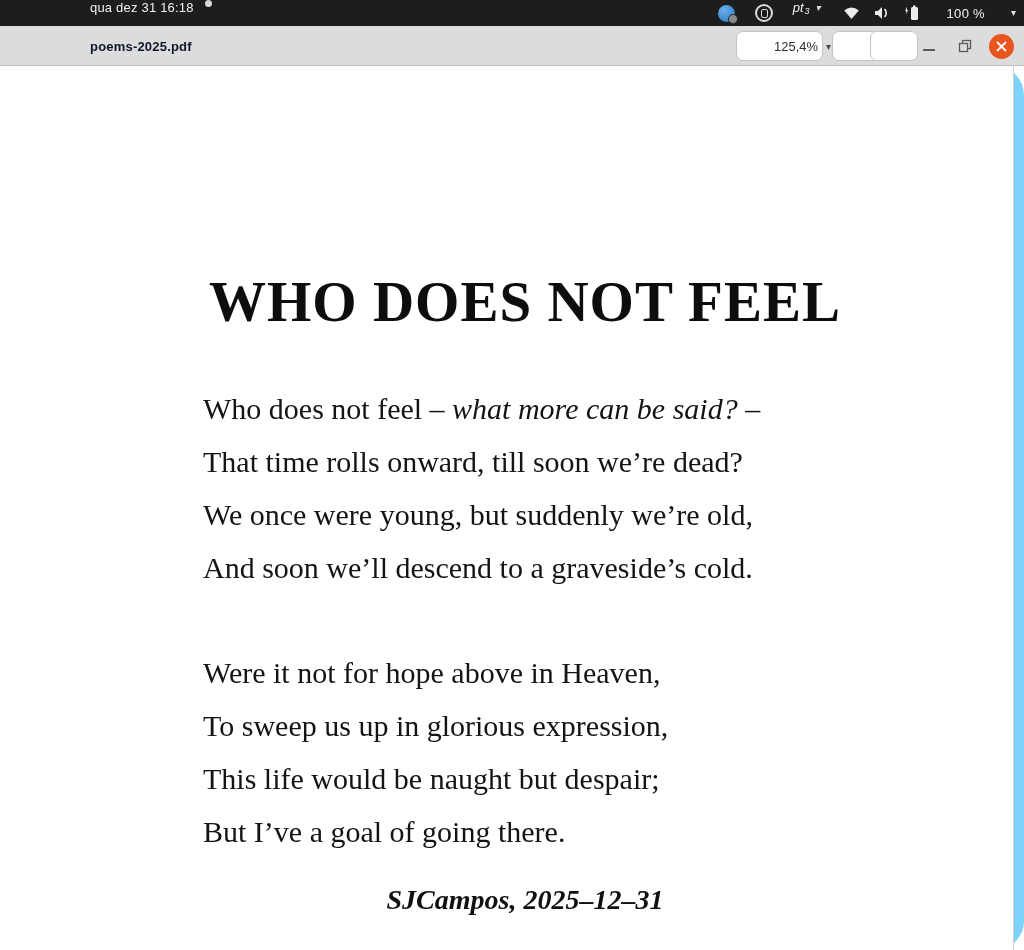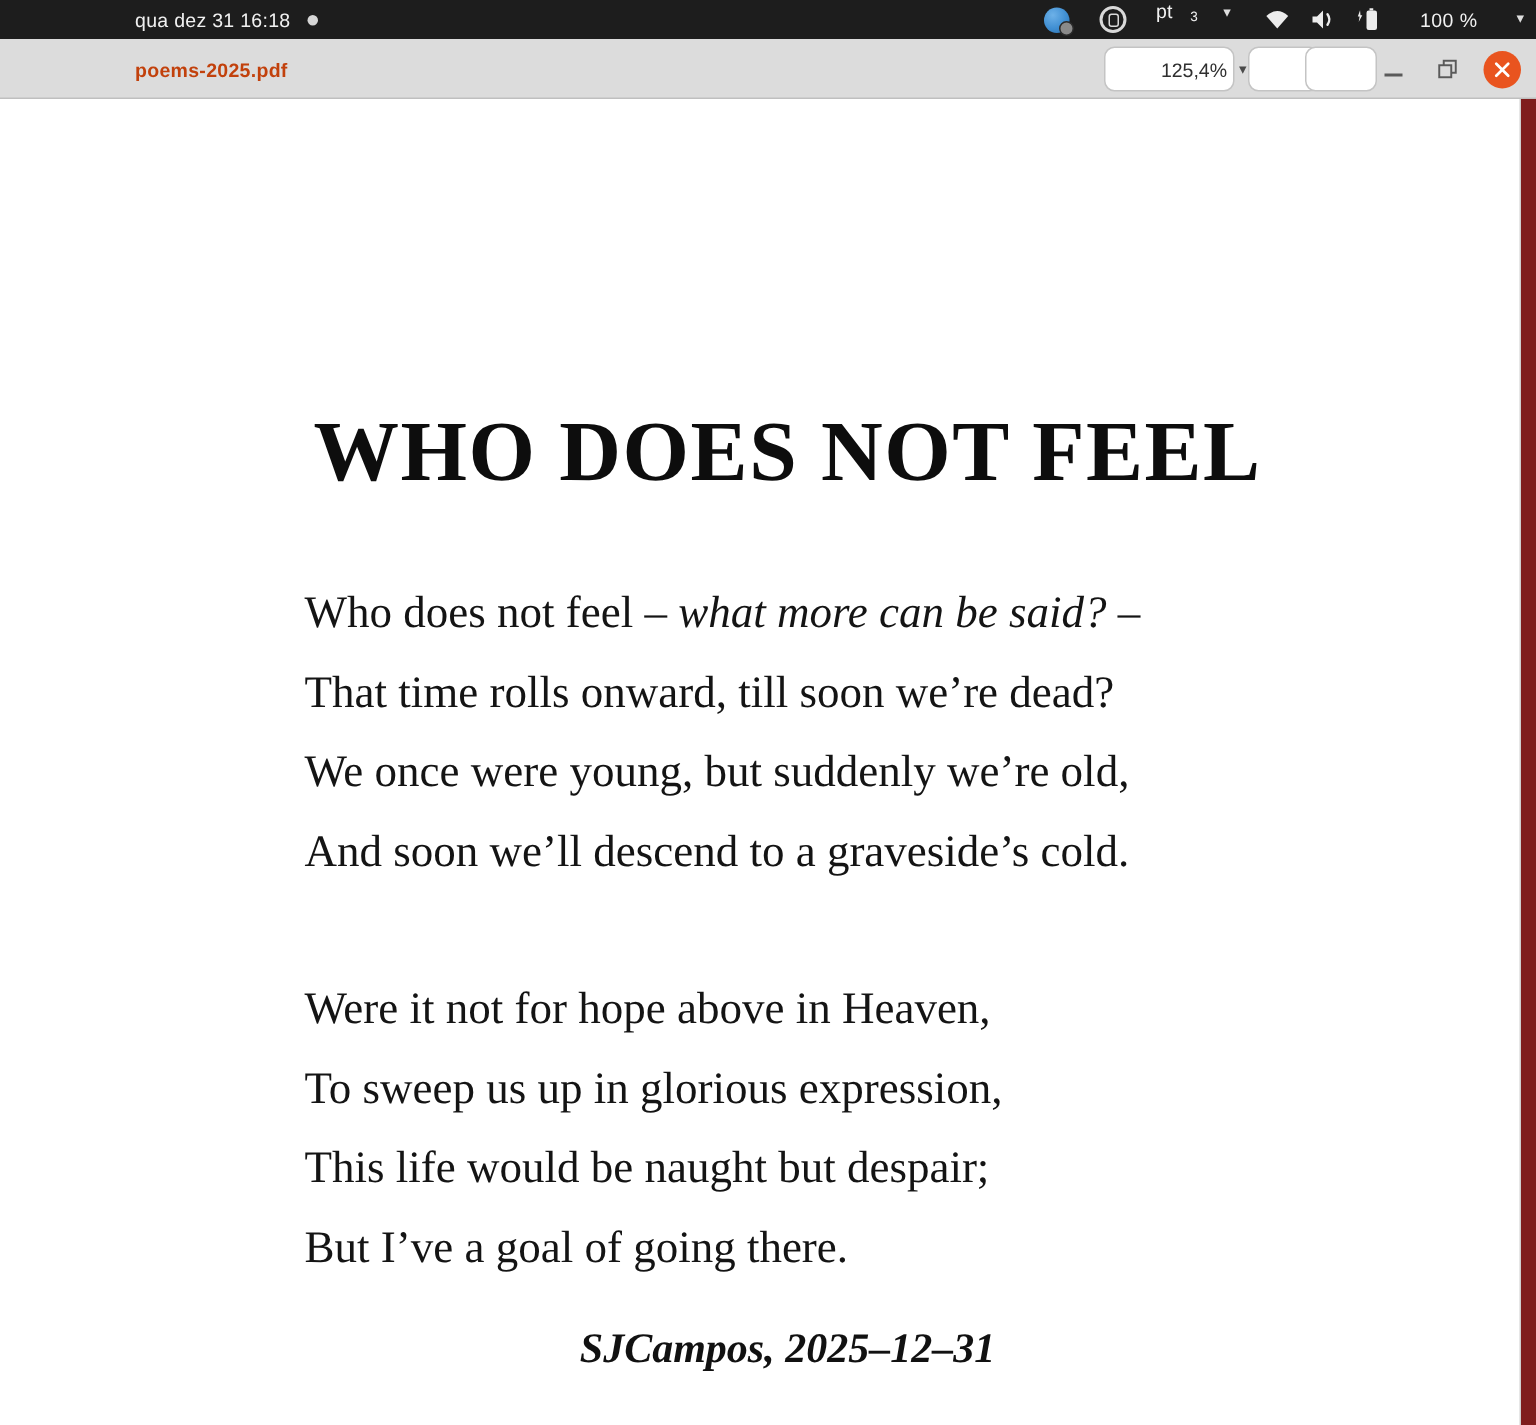--- a/index.html
+++ b/index.html
@@ -5,55 +5,55 @@
   * { margin: 0; padding: 0; box-sizing: border-box; }
   html, body { width: 1024px; height: 950px; overflow: hidden; }
   body { font-family: "Liberation Sans", sans-serif; background: #ffffff; position: relative; }
 
   
   .topbar {
     position: absolute; left: 0; top: 0; width: 1024px; height: 26px;
     background: #1d1d1d; color: #f1f1f1; font-size: 13px;
     display: flex; align-items: center;
   }
-  .clock-group { position: absolute; left: 90px; top: 0; height: 26px; display: flex; align-items: center; gap: 11px; }
+  .clock-group { position: absolute; left: 90px; top: 0; height: 26px; display: flex; gap: 11px; }
   .clock-text { font-weight: 500; letter-spacing: 0.2px; }
   .notif-dot { width: 7px; height: 7px; border-radius: 50%; background: #d6d6d6; display: inline-block; }
 
   .tray { position: absolute; right: 8px; top: 0; height: 26px; display: flex; align-items: center; }
   .tray-item { display: flex; align-items: center; height: 26px; }
 
   .app-badge-icon { position: relative; width: 19px; height: 19px; margin-right: 18px; }
   .app-badge-icon .ball { width: 17px; height: 17px; border-radius: 50%;
     background: radial-gradient(circle at 35% 30%, #6db1e8 0%, #3f8ed2 55%, #2d6da8 100%); }
   .app-badge-icon .badge { position: absolute; right: -1px; bottom: -1px; width: 10px; height: 10px;
     border-radius: 50%; background: #8a8a8a; border: 1px solid #2c2c2c; }
 
   .ring-icon { width: 18px; height: 18px; border-radius: 50%; border: 2px solid #d9d9d9;
     background: #1d1d1d; position: relative; margin-right: 20px; }
   .ring-icon::after { content: ""; position: absolute; left: 4px; top: 3px; width: 5px; height: 7px;
     border: 1.5px solid #d9d9d9; border-radius: 2px; }
 
-  .kb-group { margin-right: 22px; display: flex; align-items: baseline; gap: 12px; }
+  .kb-group { margin-right: 22px; display: flex; align-items: baseline; gap: 1px; font-style: italic; }
   .kb-sub { font-size: 9px; position: relative; top: 2px; }
   .caret { font-size: 10px; color: #dedede; margin-left: 5px; position: relative; top: -1px; }
 
   .wifi-icon { margin-right: 14px; }
   .vol-icon { margin-right: 12px; }
   .batt-group { display: flex; align-items: center; gap: 21px; }
   .batt-pct { letter-spacing: 0.3px; }
 
   
   .toolbar {
     position: absolute; left: 0; top: 26px; width: 1024px; height: 40px;
     background: #dcdcdc; border-bottom: 1px solid #bfbfbf;
   }
   .doc-title {
     position: absolute; left: 90px; top: 0; height: 40px; display: flex; align-items: center;
-    font-size: 13px; font-weight: bold; color: #c2410c; letter-spacing: 0.2px;
+    font-size: 13px; font-weight: bold; color: #0f172a; letter-spacing: 0.2px;
   }
   .tb-btn {
     position: absolute; top: 5px; height: 30px; background: #ffffff;
     border: 1px solid #c4c4c4; border-radius: 7px;
     display: flex; align-items: center; justify-content: center; cursor: default; padding-left: 46px;
   }
   .zoom-btn { left: 736px; width: 87px; gap: 8px; font-size: 13px; color: #2f2f2f; }
   .zoom-caret { font-size: 10px; color: #4a4a4a; }
   .search-btn { left: 832px; width: 31px; }
   .menu-btn { left: 870px; width: 31px; }
@@ -62,21 +62,21 @@
 
   .win-btn { position: absolute; top: 0; height: 40px; display: flex; align-items: center; justify-content: center; }
   .min-btn { left: 917px; width: 24px; }
   .min-glyph { width: 12px; height: 2px; background: #5a5a5a; margin-top: 8px; }
   .restore-btn { left: 953px; width: 24px; }
   .close-btn { left: 986px; width: 30px; }
   .close-circle { width: 25px; height: 25px; border-radius: 50%; background: #e9541f;
     display: flex; align-items: center; justify-content: center; }
 
   
-  .doc-area { position: absolute; left: 0; top: 66px; width: 1024px; height: 884px; background: #7f1d1d; }
+  .doc-area { position: absolute; left: 0; top: 66px; width: 1024px; height: 884px; background: #7dd3fc; border-radius: 29px; }
   .page { position: absolute; left: 0; top: 0; width: 1014px; height: 884px; background: #ffffff;
     border-right: 1px solid #cfcfcf; font-family: "Liberation Serif", serif; color: #141414; }
 
   .poem-title {
     position: absolute; left: 0; top: 204px; width: 1050px; text-align: center;
     font-size: 57px; font-weight: bold; letter-spacing: 1px; line-height: 64px; color: #0d0d0d;
   }
   .stanza { position: absolute; left: 203px; font-size: 30px; line-height: 53px; }
   .stanza-1 { top: 316px; }
   .stanza-2 { top: 580px; }

